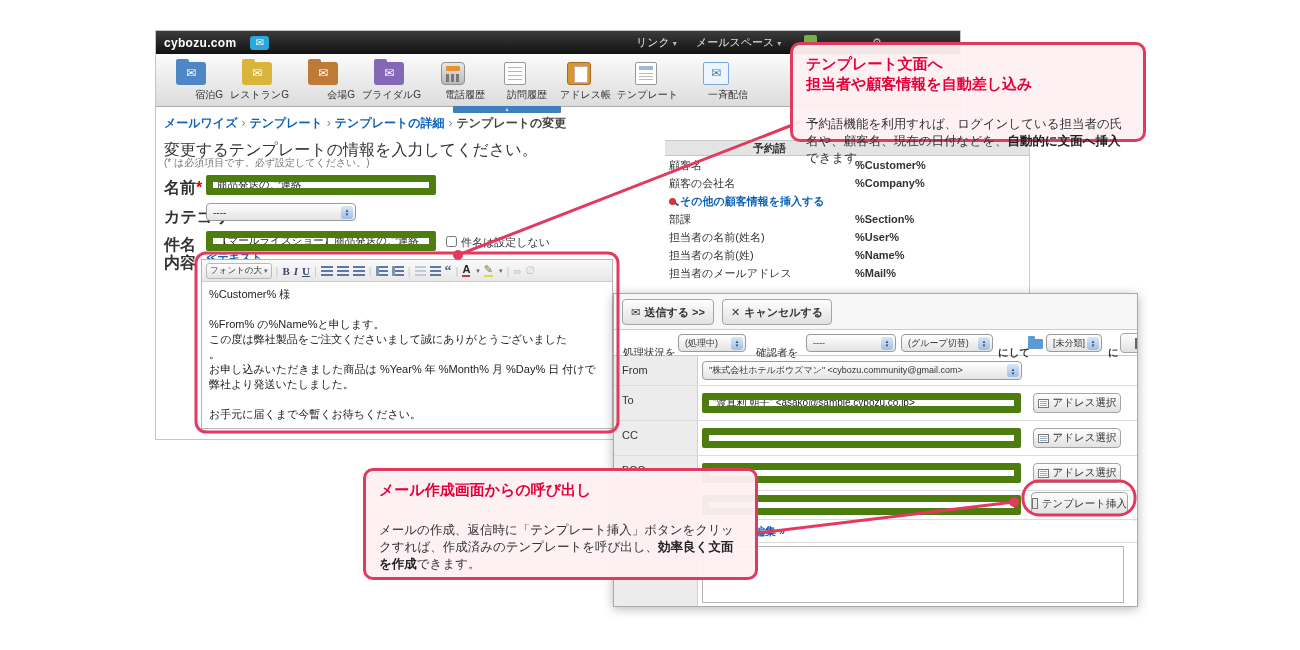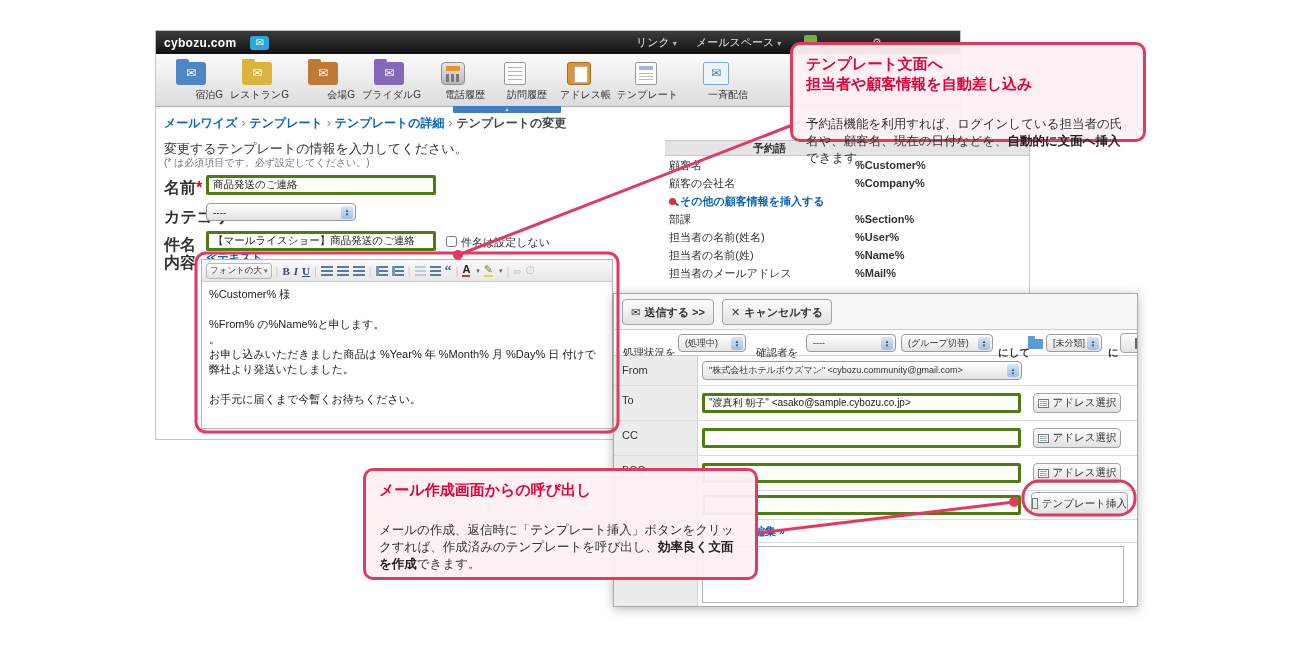--- a/index.html
+++ b/index.html
@@ -36,25 +36,25 @@
 .ai-doc::after{content:"";position:absolute;left:3px;top:10px;right:3px;height:9px;background:repeating-linear-gradient(#bbb 0 1px,transparent 1px 3px)}
 .ai-cast{width:26px;background:#eef4fb;border:1px solid #7aa9d8;border-radius:2px}
 .ai-cast::after{content:"✉";position:absolute;inset:0;color:#4a7fc0;font-size:12px;line-height:21px;text-align:center}
 
 .bluebar{position:absolute;left:297px;top:75px;width:108px;height:7px;background:#3f7fc0;border-radius:1px;text-align:center;color:#cfe2f5;font-size:6px;line-height:6px}
 .crumbs{position:absolute;left:8px;top:84px;font-size:12px;font-weight:bold;white-space:nowrap}
 .crumbs .lk{color:#0b62b8}
 .crumbs .sep{color:#888;padding:0 4px;font-weight:normal}
 .crumbs .cur{color:#444}
 
-.intro{position:absolute;left:8px;top:109px;font-size:13px}
+.intro{position:absolute;left:8px;top:109px;font-size:16px}
 .note{position:absolute;left:8px;top:125px;font-size:10px;color:#777}
 .flabel{position:absolute;font-size:16px;font-weight:bold;color:#333}
 .req{color:#d00}
-.tin{position:absolute;height:20px;border:3px solid #4d7c0f;border-radius:2px;font-size:10.5px;padding:0 4px;font-family:inherit;color:#222;background:#fff}
+.tin{position:absolute;height:20px;border:7px solid #4d7c0f;border-radius:2px;font-size:10.5px;padding:0 4px;font-family:inherit;color:#222;background:#fff}
 .sel{position:absolute;display:flex;align-items:center;justify-content:space-between;border:1px solid #9a9a9a;border-radius:4px;background:linear-gradient(#fff,#e3e3e3);font-size:10px;padding:0 2px 0 6px;color:#333}
 .mac-caret{display:flex;flex-direction:column;align-items:center;justify-content:center;width:12px;height:13px;background:linear-gradient(#d8e6f7,#9dbfe8);border-radius:3px;font-size:5px;line-height:4px;color:#345}
 .cbx{position:absolute;width:11px;height:11px}
 .small-lbl{position:absolute;font-size:11px;color:#333}
 .blue-link{color:#0b62b8;font-weight:bold;font-size:11px;text-decoration:none}
 
 .editor{position:absolute;left:45px;top:228px;width:412px;height:170px;border:1px solid #b5b5b5;background:#fff}
 .ed-toolbar{height:22px;background:linear-gradient(#fafafa,#e7e7e7);border-bottom:1px solid #ccc;display:flex;align-items:center;padding:0 4px;gap:4px;font-size:11px;color:#3a4a66}
 .tb-btn{display:inline-flex;align-items:center;border:1px solid #b9b9b9;border-radius:3px;background:linear-gradient(#fff,#e2e2e2);font-size:8.5px;padding:1px 3px;color:#333;white-space:nowrap}
 .tb-caret{font-size:7px;margin-left:2px;color:#666}
@@ -220,20 +220,21 @@
         <span class="tb-mark">✎</span>
           <span class="tb-caret">▾</span>
         <span class="tb-sep">|</span>
         <span class="tb-gray">∞</span>
         <span class="tb-gray">∅</span>
       </div>
       <div class="ed-body">
         <div class="ed-line">%Customer% 様</div>
         <div class="ed-line"></div>
         <div class="ed-line">%From% の%Name%と申します。</div>
+        <div class="ed-line">この度は弊社製品をご注文くださいまして誠にありがとうございました</div>
         <div class="ed-line">。</div>
         <div class="ed-line">お申し込みいただきました商品は %Year% 年 %Month% 月 %Day% 日 付けで</div>
         <div class="ed-line">弊社より発送いたしました。</div>
         <div class="ed-line"></div>
         <div class="ed-line">お手元に届くまで今暫くお待ちください。</div>
       </div>
     </div>
   </div>
 
   <div class="abs res-panel">

